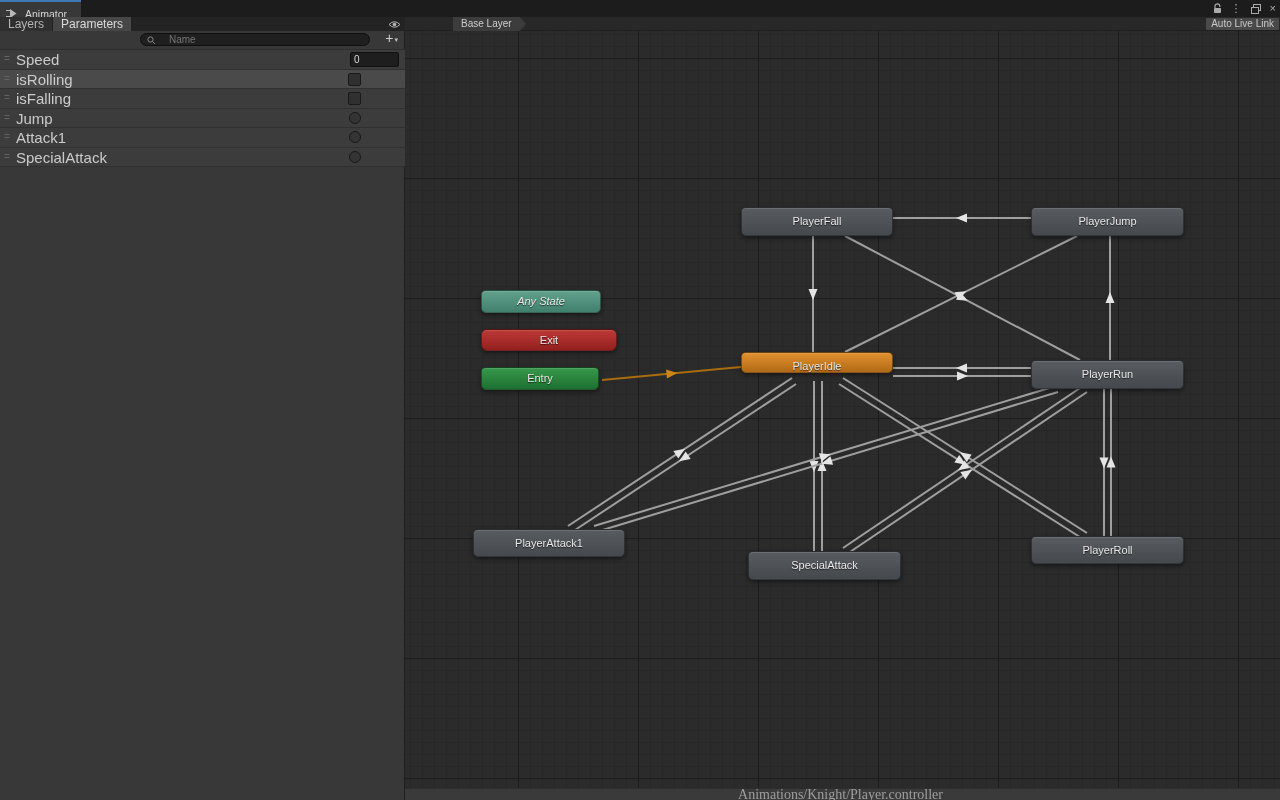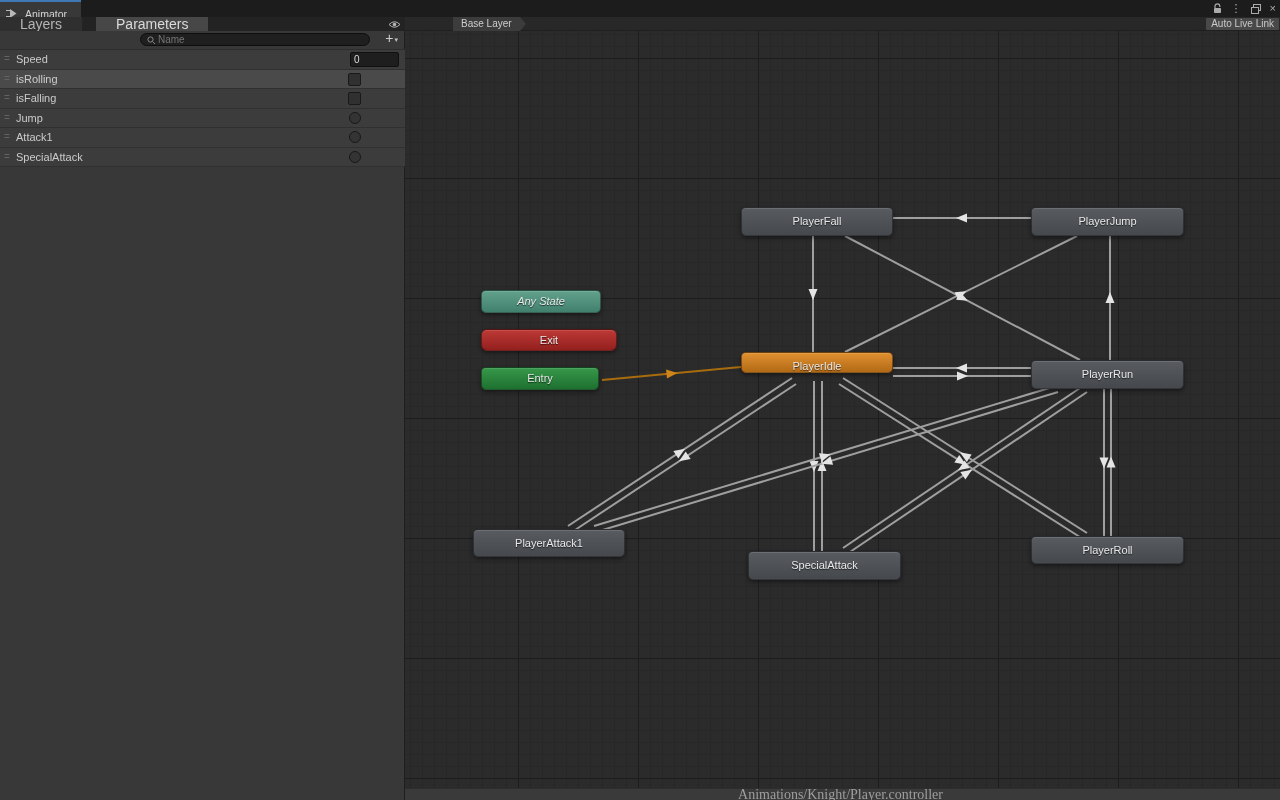--- a/index.html
+++ b/index.html
@@ -10,43 +10,43 @@
   .tabbar { position:absolute; left:0; top:0; width:1280px; height:17px; background:#1c1c1c; }
   .doc-tab { position:absolute; left:0; top:0; height:17px; padding:8px 14px 0 6px; background:#383838;
              border-top:2px solid #3e79b5; display:flex; align-items:center; gap:8px;
              font-size:10.5px; color:#d4d4d4; }
   .win-controls { position:absolute; right:4px; top:0; height:17px; display:flex; align-items:center; gap:9px; color:#ababab; }
   .win-controls .txt-ico { font-size:11px; line-height:1; cursor:default; }
 
   
   .toolbar { position:absolute; left:0; top:17px; width:1280px; height:14px; }
   .panel-toolbar { position:absolute; left:0; top:0; width:405px; height:14px; background:#232323; display:flex; }
-  .ptab { height:14px; padding:0 20px; font-size:14px; line-height:14px; color:#b5b5b5; background:#2f2f2f; margin-right:14px; }
+  .ptab { height:14px; padding:0 8px; font-size:12px; line-height:14px; color:#b5b5b5; background:#2f2f2f; margin-right:1px; }
   .ptab.active { background:#474747; color:#dadada; }
   .eye-slot { margin-left:auto; display:flex; align-items:center; padding-right:4px; }
   .canvas-toolbar { position:absolute; left:405px; top:0; width:875px; height:14px; background:#282828; border-bottom:1px solid #1f1f1f; display:flex; align-items:center;padding-left:48px; }
   .crumb { height:14px; line-height:14px; padding:0 8px 0 8px; background:#3c3c3c; font-size:10px; color:#cecece; }
   .crumb-arrow { width:0; height:0; border-top:7px solid transparent; border-bottom:7px solid transparent; border-left:6px solid #3c3c3c; }
   .livelink { margin-left:auto; margin-right:1px; height:12px; line-height:12px; padding:0 5px; background:#494949; color:#c9c9c9; font-size:10px; border-radius:1px; }
 
   
   .left-panel { position:absolute; left:0; top:31px; width:405px; height:769px; background:#383838; border-right:1px solid #1f1f1f; }
   .search-row { position:relative; height:17px; }
   .search-input { position:absolute; left:140px; top:2px; width:230px; height:13px; background:#1f1f1f;
-                  border:1px solid #0e0e0e; border-radius:7px; display:flex; align-items:center; gap:2px; padding-left:6px; }
+                  border:1px solid #0e0e0e; border-radius:7px; display:flex; align-items:center; gap:13px; padding-left:6px; }
   .search-ph { font-size:10px; color:#757575; }
   .add-btn { position:absolute; right:6px; top:0px; display:flex; align-items:center; gap:1px; color:#cccccc; }
   .add-plus { font-size:14px; line-height:15px; }
   .add-caret { font-size:7px; color:#bdbdbd; padding-top:2px; }
 
   .param-list { position:absolute; left:0; top:18px; width:405px; border-top:1px solid #2d2d2d; }
   .param-row { position:relative; height:19.5px; background:#3c3c3c; border-bottom:1px solid #303030; }
   .param-row.selected { background:#4a4a4a; }
   .drag-handle { position:absolute; left:4px; top:3px; font-size:10px; color:#636363; }
-  .param-name { position:absolute; left:16px; top:0; line-height:19px; font-size:11px; color:#cbcbcb; }
+  .param-name { position:absolute; left:16px; top:0; line-height:19px; font-size:15px; color:#cbcbcb; }
   .float-field { position:absolute; left:350px; top:2px; width:49px; height:15px; background:#1e1e1e;
                  border:1px solid #101010; border-radius:2px; font-size:10px; color:#dadada; line-height:13px; padding-left:3px; }
   .checkbox { position:absolute; left:348px; top:3px; width:13px; height:13px; background:#303030; border:1px solid #191919; border-radius:2px; }
   .trigger { position:absolute; left:349px; top:3px; width:12px; height:12px; background:#343434; border:1px solid #181818; border-radius:50%; }
 
   
   .canvas { position:absolute; left:405px; top:31px; width:875px; height:769px; background:#2b2b2b;
     background-image:
       linear-gradient(#1d1d1d 1px, transparent 1px),
       linear-gradient(90deg, #1d1d1d 1px, transparent 1px),

